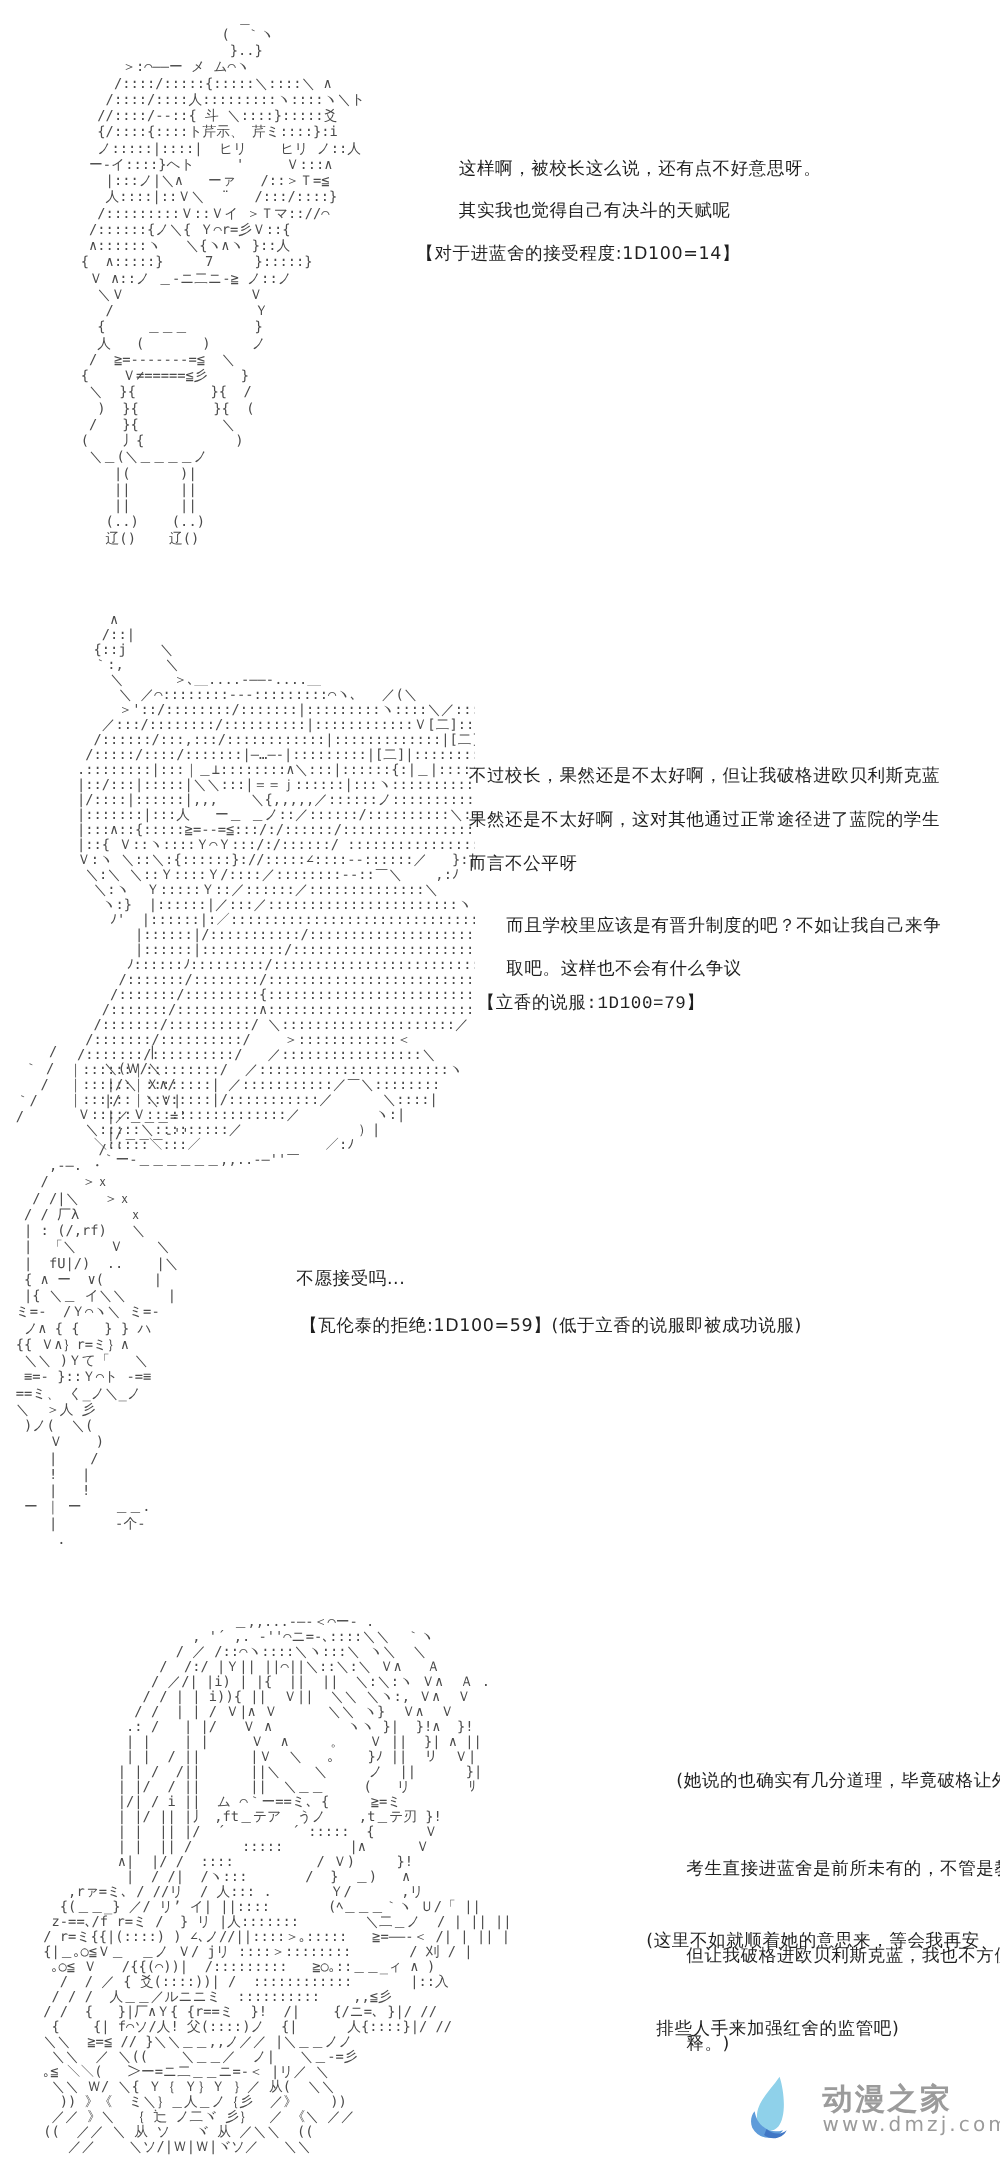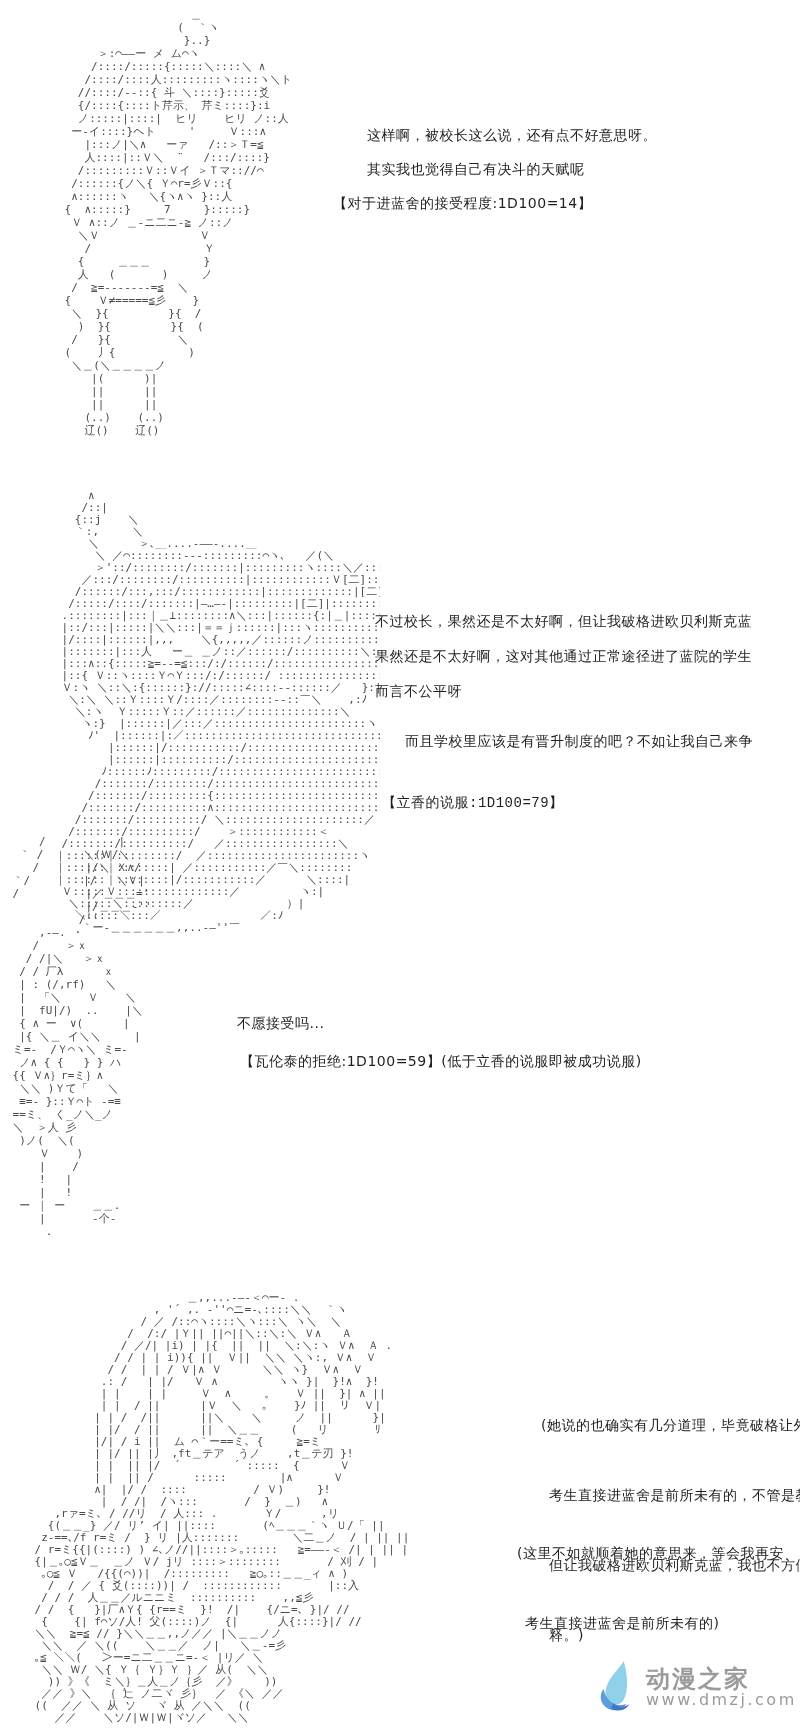--- a/index.html
+++ b/index.html
@@ -38,21 +38,21 @@
   #d3 { left:405px; top:724px;  line-height:34px; }
   #d4 { left:382px; top:786px;  line-height:34px;font-family:Liberation Mono, monospace; }
   #d5 { left:237px; top:1008px; line-height:30px;text-align:right; }
   #d6 { left:240px; top:1046px; line-height:30px; }
   #d7 { left:541px; top:1410px; line-height:31px; }
   #d8 { left:517px; top:1538px; line-height:31px; }
 
   
   .watermark {
     position:absolute; left:598px; top:1652px; width:200px; height:70px;
-    display:flex; align-items:center; gap:10px;
+    display:flex; align-items:center; gap:22px;
   }
   .logo-icon { width:38px; height:54px; flex:0 0 auto; }
   .logo-text { display:flex; flex-direction:column; }
   .site-name {
     color:var(--logo-gray,#9b9b9b); font-size:24px; font-weight:bold;
     letter-spacing:2px; line-height:26px; white-space:nowrap;
   }
   .site-url {
     color:var(--logo-gray,#9b9b9b); font-size:16px; letter-spacing:2.5px;
     line-height:16px; white-space:nowrap;
@@ -208,20 +208,21 @@
   </div>
 
   <div id="d2" class="dlg">
     <div class="ln">不过校长，果然还是不太好啊，但让我破格进欧贝利斯克蓝</div>
     <div class="ln">果然还是不太好啊，这对其他通过正常途径进了蓝院的学生</div>
     <div class="ln">而言不公平呀</div>
   </div>
 
   <div id="d3" class="dlg">
     <div class="ln">而且学校里应该是有晋升制度的吧？不如让我自己来争</div>
+    <div class="ln">取吧。这样也不会有什么争议</div>
   </div>
 
   <div id="d4" class="dlg">
     <div class="ln">【立香的说服:1D100=79】</div>
   </div>
 
   <div id="d5" class="dlg">
     <div class="ln">不愿接受吗...</div>
   </div>
 
@@ -231,21 +232,21 @@
 
   <div id="d7" class="dlg">
     <div class="ln">(她说的也确实有几分道理，毕竟破格让外校</div>
     <div class="ln ind8">考生直接进蓝舍是前所未有的，不管是教师</div>
     <div class="ln ind8">但让我破格进欧贝利斯克蓝，我也不方便解</div>
     <div class="ln ind8">释。)</div>
   </div>
 
   <div id="d8" class="dlg">
     <div class="ln">(这里不如就顺着她的意思来，等会我再安</div>
-    <div class="ln ind8">考生直接进蓝舍是前所未有的)</div>
+    <div class="ln ind8">排些人手来加强红舍的监管吧)</div>
   </div>
 
   <div class="watermark">
     <svg class="logo-icon" viewBox="0 0 40 56" aria-hidden="true">
       <path d="M27 1 C20 12 7 22 8 36 C9 46 20 50 26 43 C33 34 31 13 27 1 Z" fill="var(--logo-light,#8fd1ea)"></path>
       <path d="M6 30 C8 42 18 50 30 46 C24 55 10 55 4 44 C2 39 3 33 6 30 Z" fill="var(--logo-mid,#5f9cda)"></path>
       <path d="M16 45 C22 50 28 50 33 46 C30 53 20 55 14 50 Z" fill="var(--logo-dark,#4177c5)"></path>
     </svg>
     <div class="logo-text">
       <div class="site-name">动漫之家</div>

